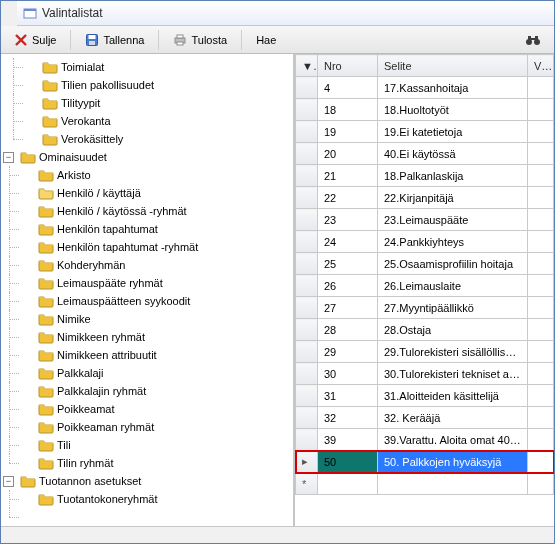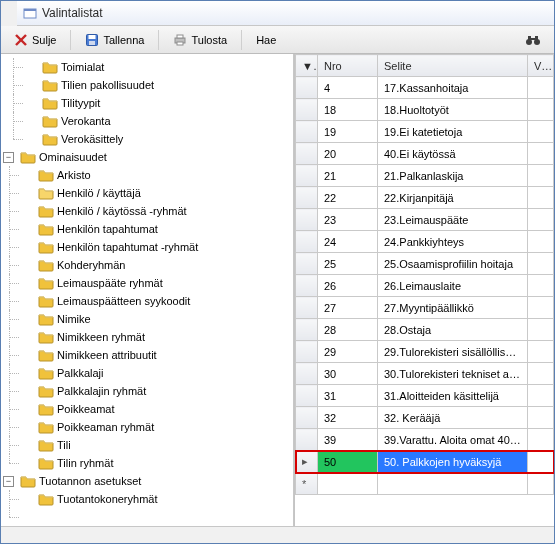--- a/index.html
+++ b/index.html
@@ -16,21 +16,21 @@
   .body { flex: 1; display: flex; min-height: 0; }
   .treepane { width: 293px; border-right: 1px solid #c7c7c7; overflow: auto; background: #fff; text-align: right; }
   .gridpane { flex: 1; display:flex; flex-direction:column; background: #f3f3f3; min-width:0; }
   .grid-wrap { flex:1; overflow:auto; background:#fff; border-left:1px solid #c4c4c4; }
   table.grid { border-collapse: collapse; width: 100%; table-layout: fixed; }
   table.grid th, table.grid td { border: 1px solid #c9c9c9; padding: 4px 6px; height: 22px; font-size: 11px; text-align: left; white-space: nowrap; overflow: hidden; text-overflow: ellipsis; }
   table.grid th { background: linear-gradient(#f6f7f9,#e7e9ee); font-weight: normal; color:#2b2b2b; position: sticky; top:0; }
   .rowhdr { width: 22px; background: linear-gradient(#f6f7f9,#e7e9ee) !important; text-align:center; }
   td.rowhdr { color:#555; }
   .sel-cell { background: #2a79ff; color: #fff; }
-  .sel-row-nro { background: #22c55e; }
+  .sel-row-nro { background: #0f766e; }
   .highlight-box { outline: 2px solid #d70000; outline-offset: -1px; }
   .hscroll { height: 17px; border-top:1px solid #c7c7c7; background:#f1f1f1; overflow-x:scroll; overflow-y:hidden; }
   .hscroll-inner { width: 900px; height:1px; }
   
   ul.tree { list-style: none; margin: 0; padding: 4px 2px 4px 2px; }
   ul.tree ul { list-style:none; margin:0; padding-left: 18px; }
   li.node { position: relative; }
   .row { display:flex; align-items:center; height:18px; gap:3px; cursor: default; }
   .twist { width:11px; height:11px; border:1px solid #8a8a8a; display:inline-flex; align-items:center; justify-content:center; font-size:9px; line-height:1; color:#444; background:#fff; margin-right:3px; cursor:pointer; }
   .twist.leaf { border:none; background:transparent; }
@@ -468,21 +468,21 @@
               </tr>
               <tr>
     <td class="rowhdr"></td>
     <td class="">20</td>
     <td class="">40.Ei käytössä</td>
     <td></td>
               </tr>
               <tr>
     <td class="rowhdr"></td>
     <td class="">21</td>
-    <td class="">21.Palkanlaskija</td>
+    <td class="">18.Palkanlaskija</td>
     <td></td>
               </tr>
               <tr>
     <td class="rowhdr"></td>
     <td class="">22</td>
     <td class="">22.Kirjanpitäjä</td>
     <td></td>
               </tr>
               <tr>
     <td class="rowhdr"></td>

